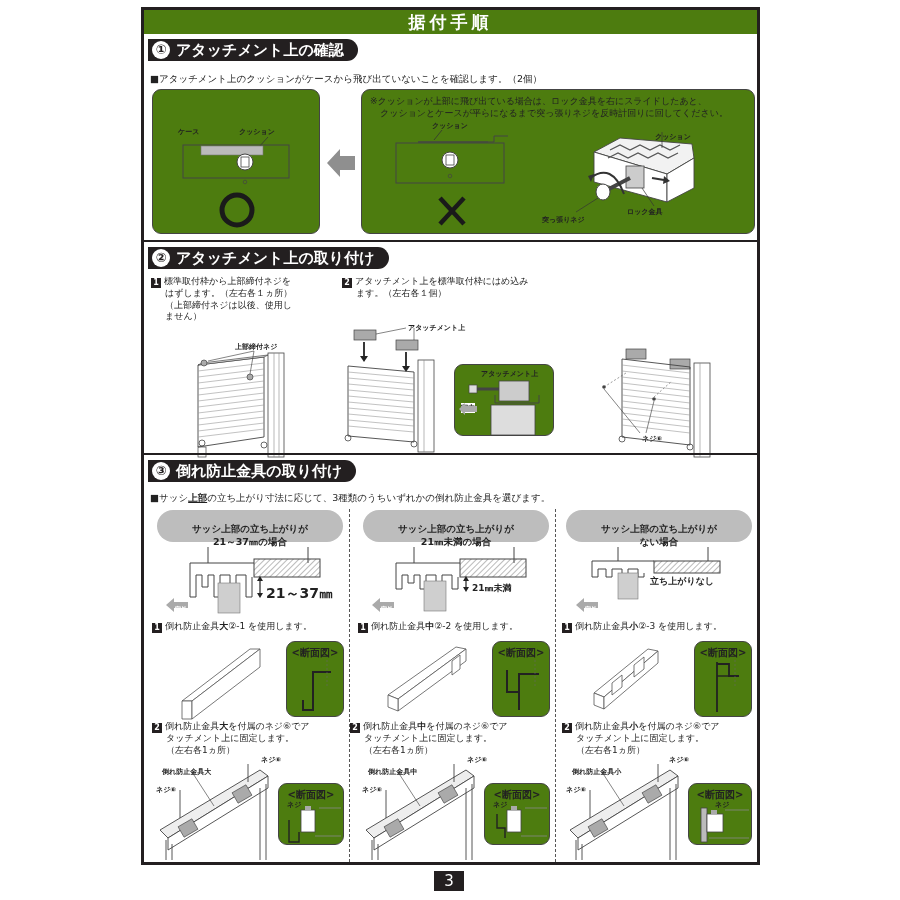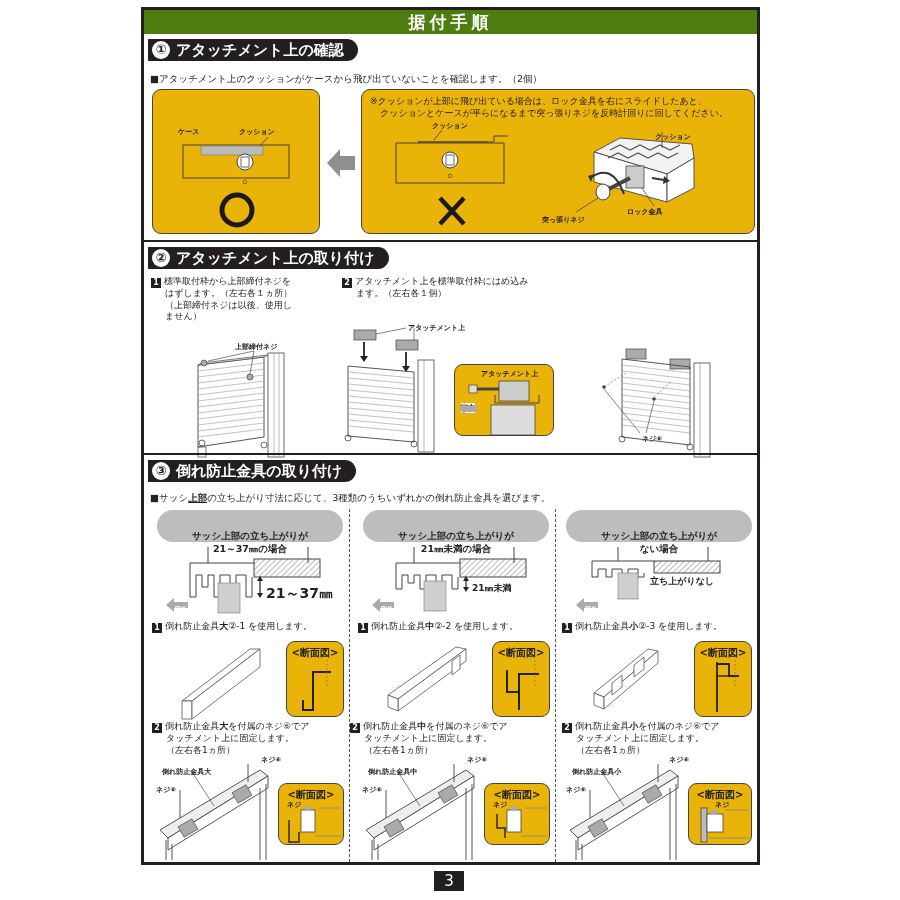--- a/index.html
+++ b/index.html
@@ -13,29 +13,29 @@
   .sec1 { top: 24px; height: 206px; }
   .sec2 { top: 230px; height: 213px; border-top: 2px solid #231f20; }
   .sec3 { top: 443px; height: 409px; border-top: 2px solid #231f20; }
 
   .sec-head { position: absolute; left: 4px; top: 5px; height: 22px; background: #231f20; color: #fff; border-radius: 0 12px 12px 0; padding: 0 14px 0 4px; font-size: 15px; font-weight: bold; line-height: 22px; display: flex; align-items: center; gap: 6px; }
   .sec-num { display: inline-block; width: 18px; height: 18px; border-radius: 50%; background: #fff; color: #231f20; font-size: 13px; text-align: center; line-height: 18px; }
 
   .note { position: absolute; left: 6px; font-size: 9.5px; color: #222; }
   .note b { text-decoration: underline; }
 
-  .rbox { position: absolute; border: 1.5px solid #444; border-radius: 9px; background: #eab308; }
+  .rbox { position: absolute; border: 1.5px solid #444; border-radius: 9px; background: #4d7c0f; }
 
   .lbl { position: absolute; font-size: 7px; font-weight: bold; color: #222; white-space: nowrap; }
 
   .step { position: absolute; font-size: 9px; line-height: 11.5px; color: #222; }
   .step .num { display: inline-block; width: 10px; height: 10px; background: #231f20; color: #fff; font-size: 8px; font-weight: bold; text-align: center; line-height: 10px; margin-right: 3px; vertical-align: -1px; }
   .step .indent { padding-left: 14px; display: block; }
 
-  .pill { position: absolute; height: 32px; width: 186px; background: #bdbdbd; border-radius: 16px; text-align: center; font-size: 9.5px; font-weight: bold; line-height: 13px; padding-top: 19px; color: #222; }
+  .pill { position: absolute; height: 32px; width: 186px; background: #bdbdbd; border-radius: 16px; text-align: center; font-size: 9.5px; font-weight: bold; line-height: 13px; padding-top: 12px; color: #222; }
 
   .vdash { position: absolute; top: 54px; bottom: 0; width: 0; border-left: 1.5px dashed #555; }
 
   .xsec-title { position: absolute; top: 4px; left: 0; right: 0; text-align: center; font-size: 10px; font-weight: bold; }
 
   .page-num { position: absolute; left: 434px; top: 871px; width: 30px; height: 20px; background: #231f20; color: #fff; font-size: 15px; text-align: center; line-height: 20px; }
 
   svg { position: absolute; overflow: visible; }
 </style>
 </head>

